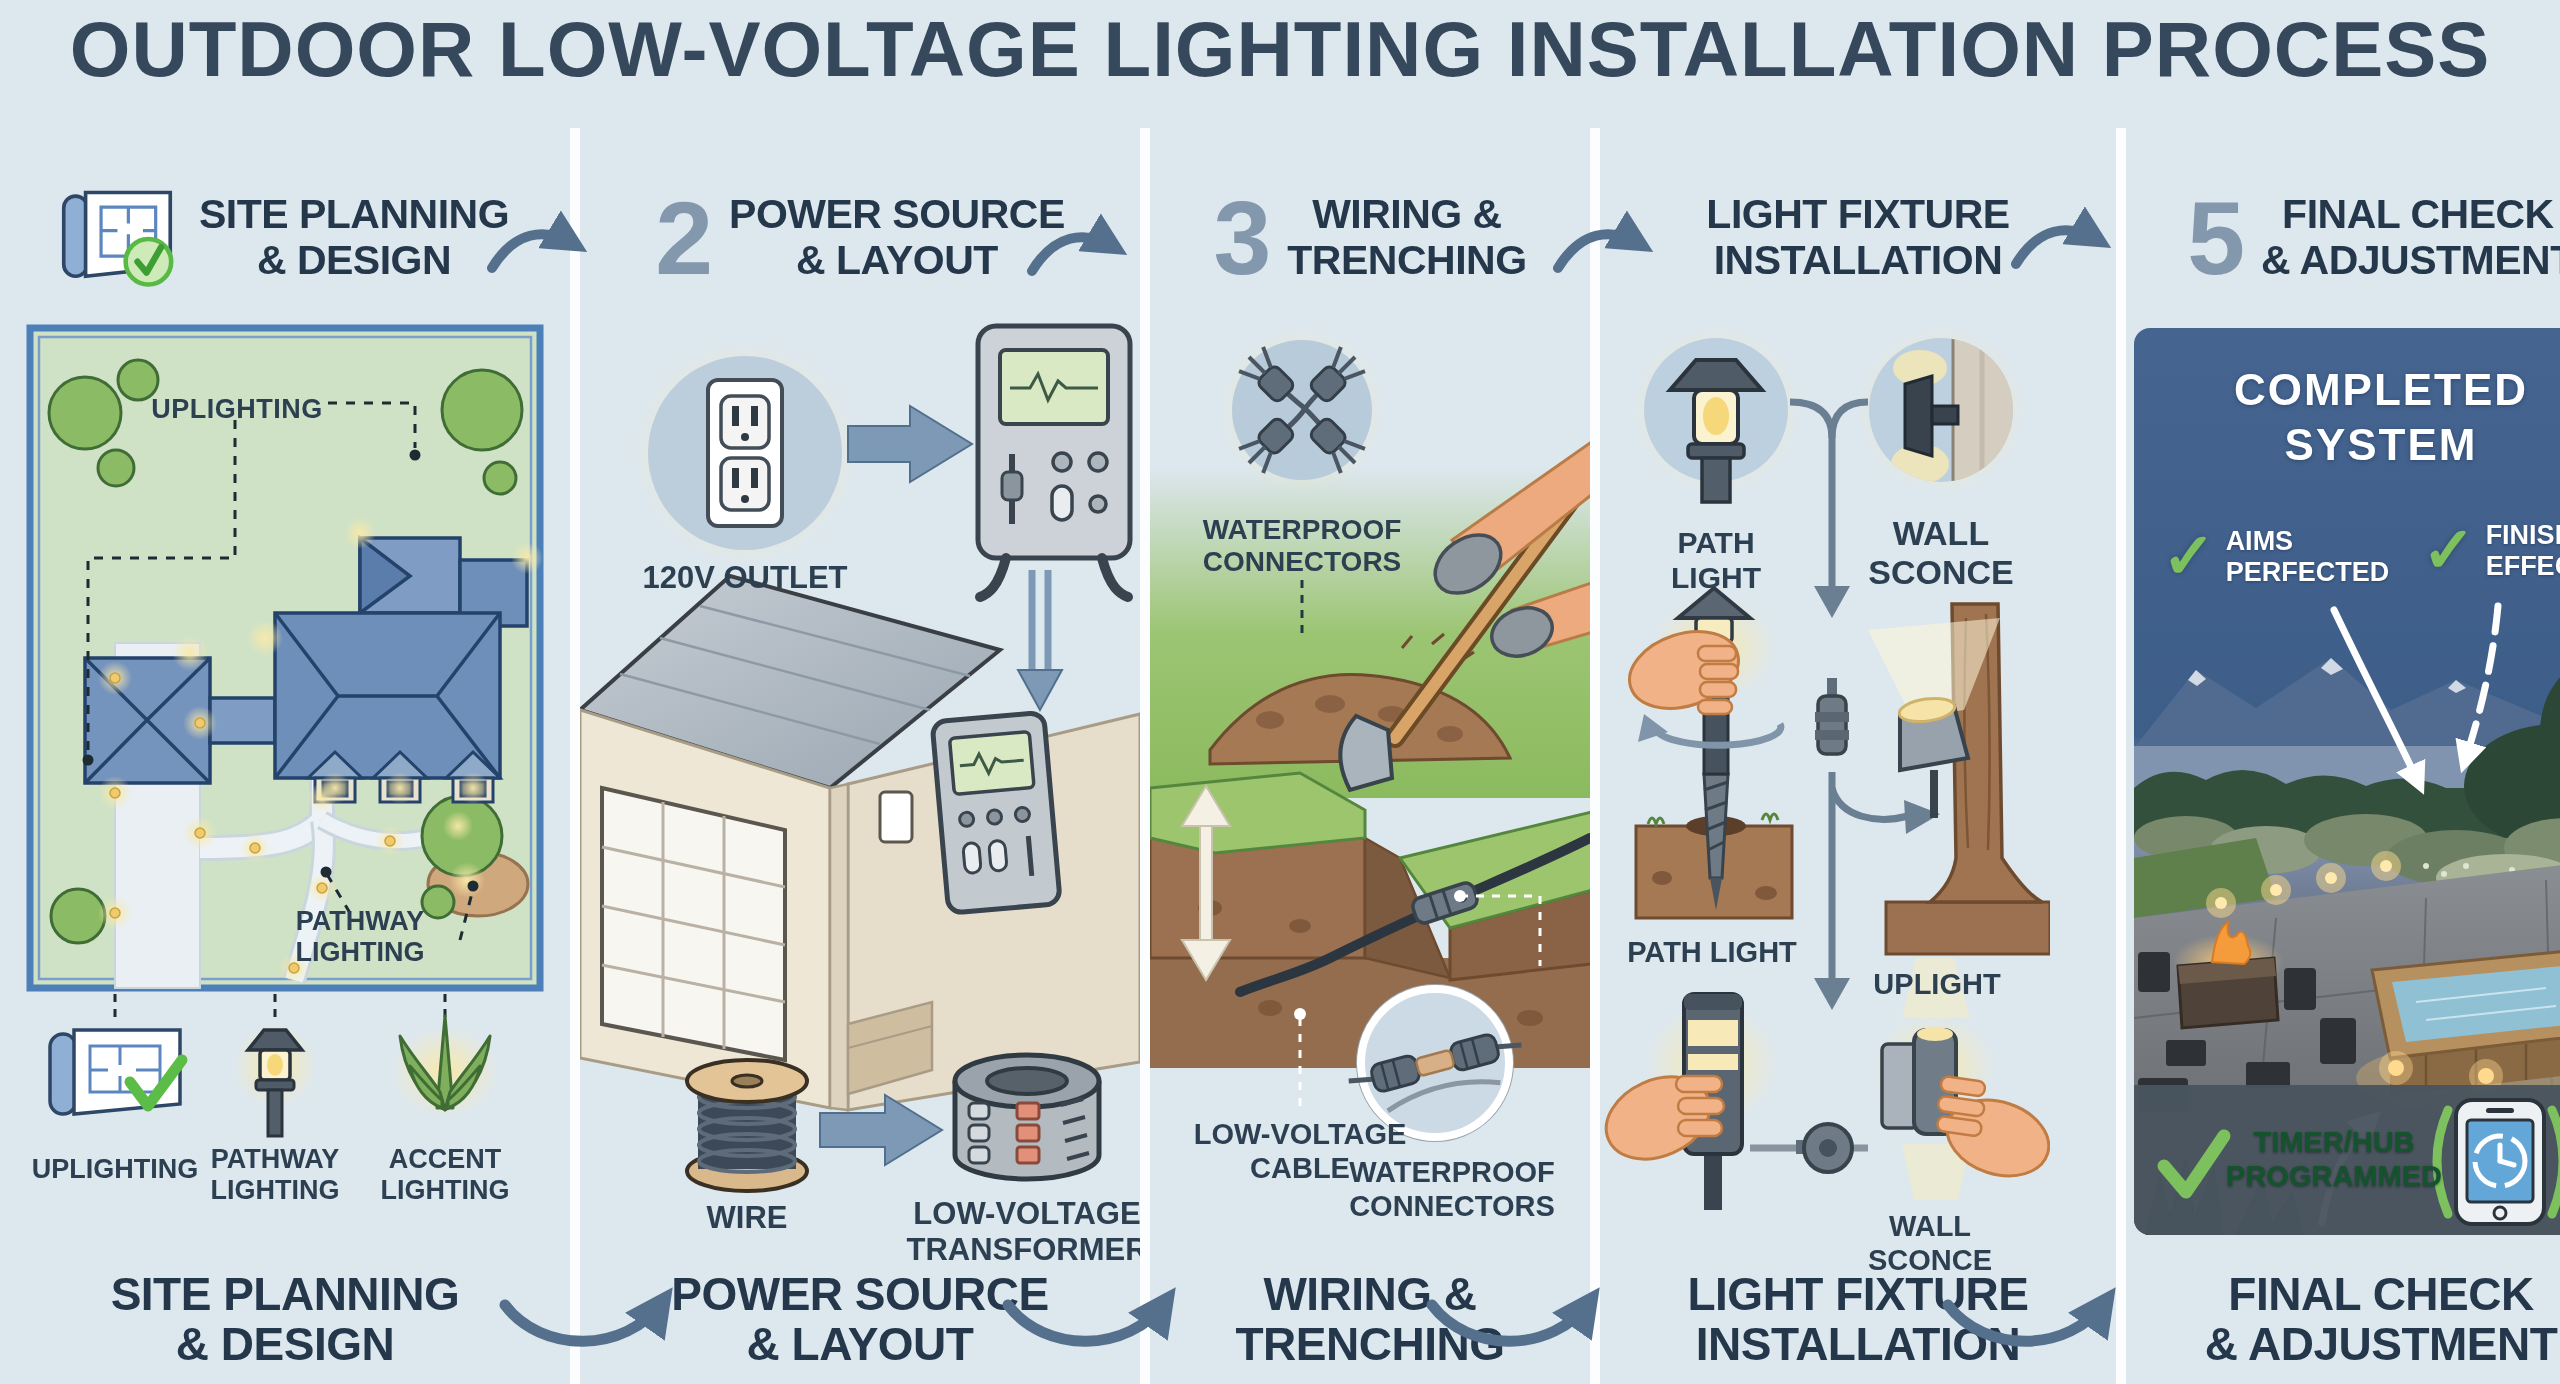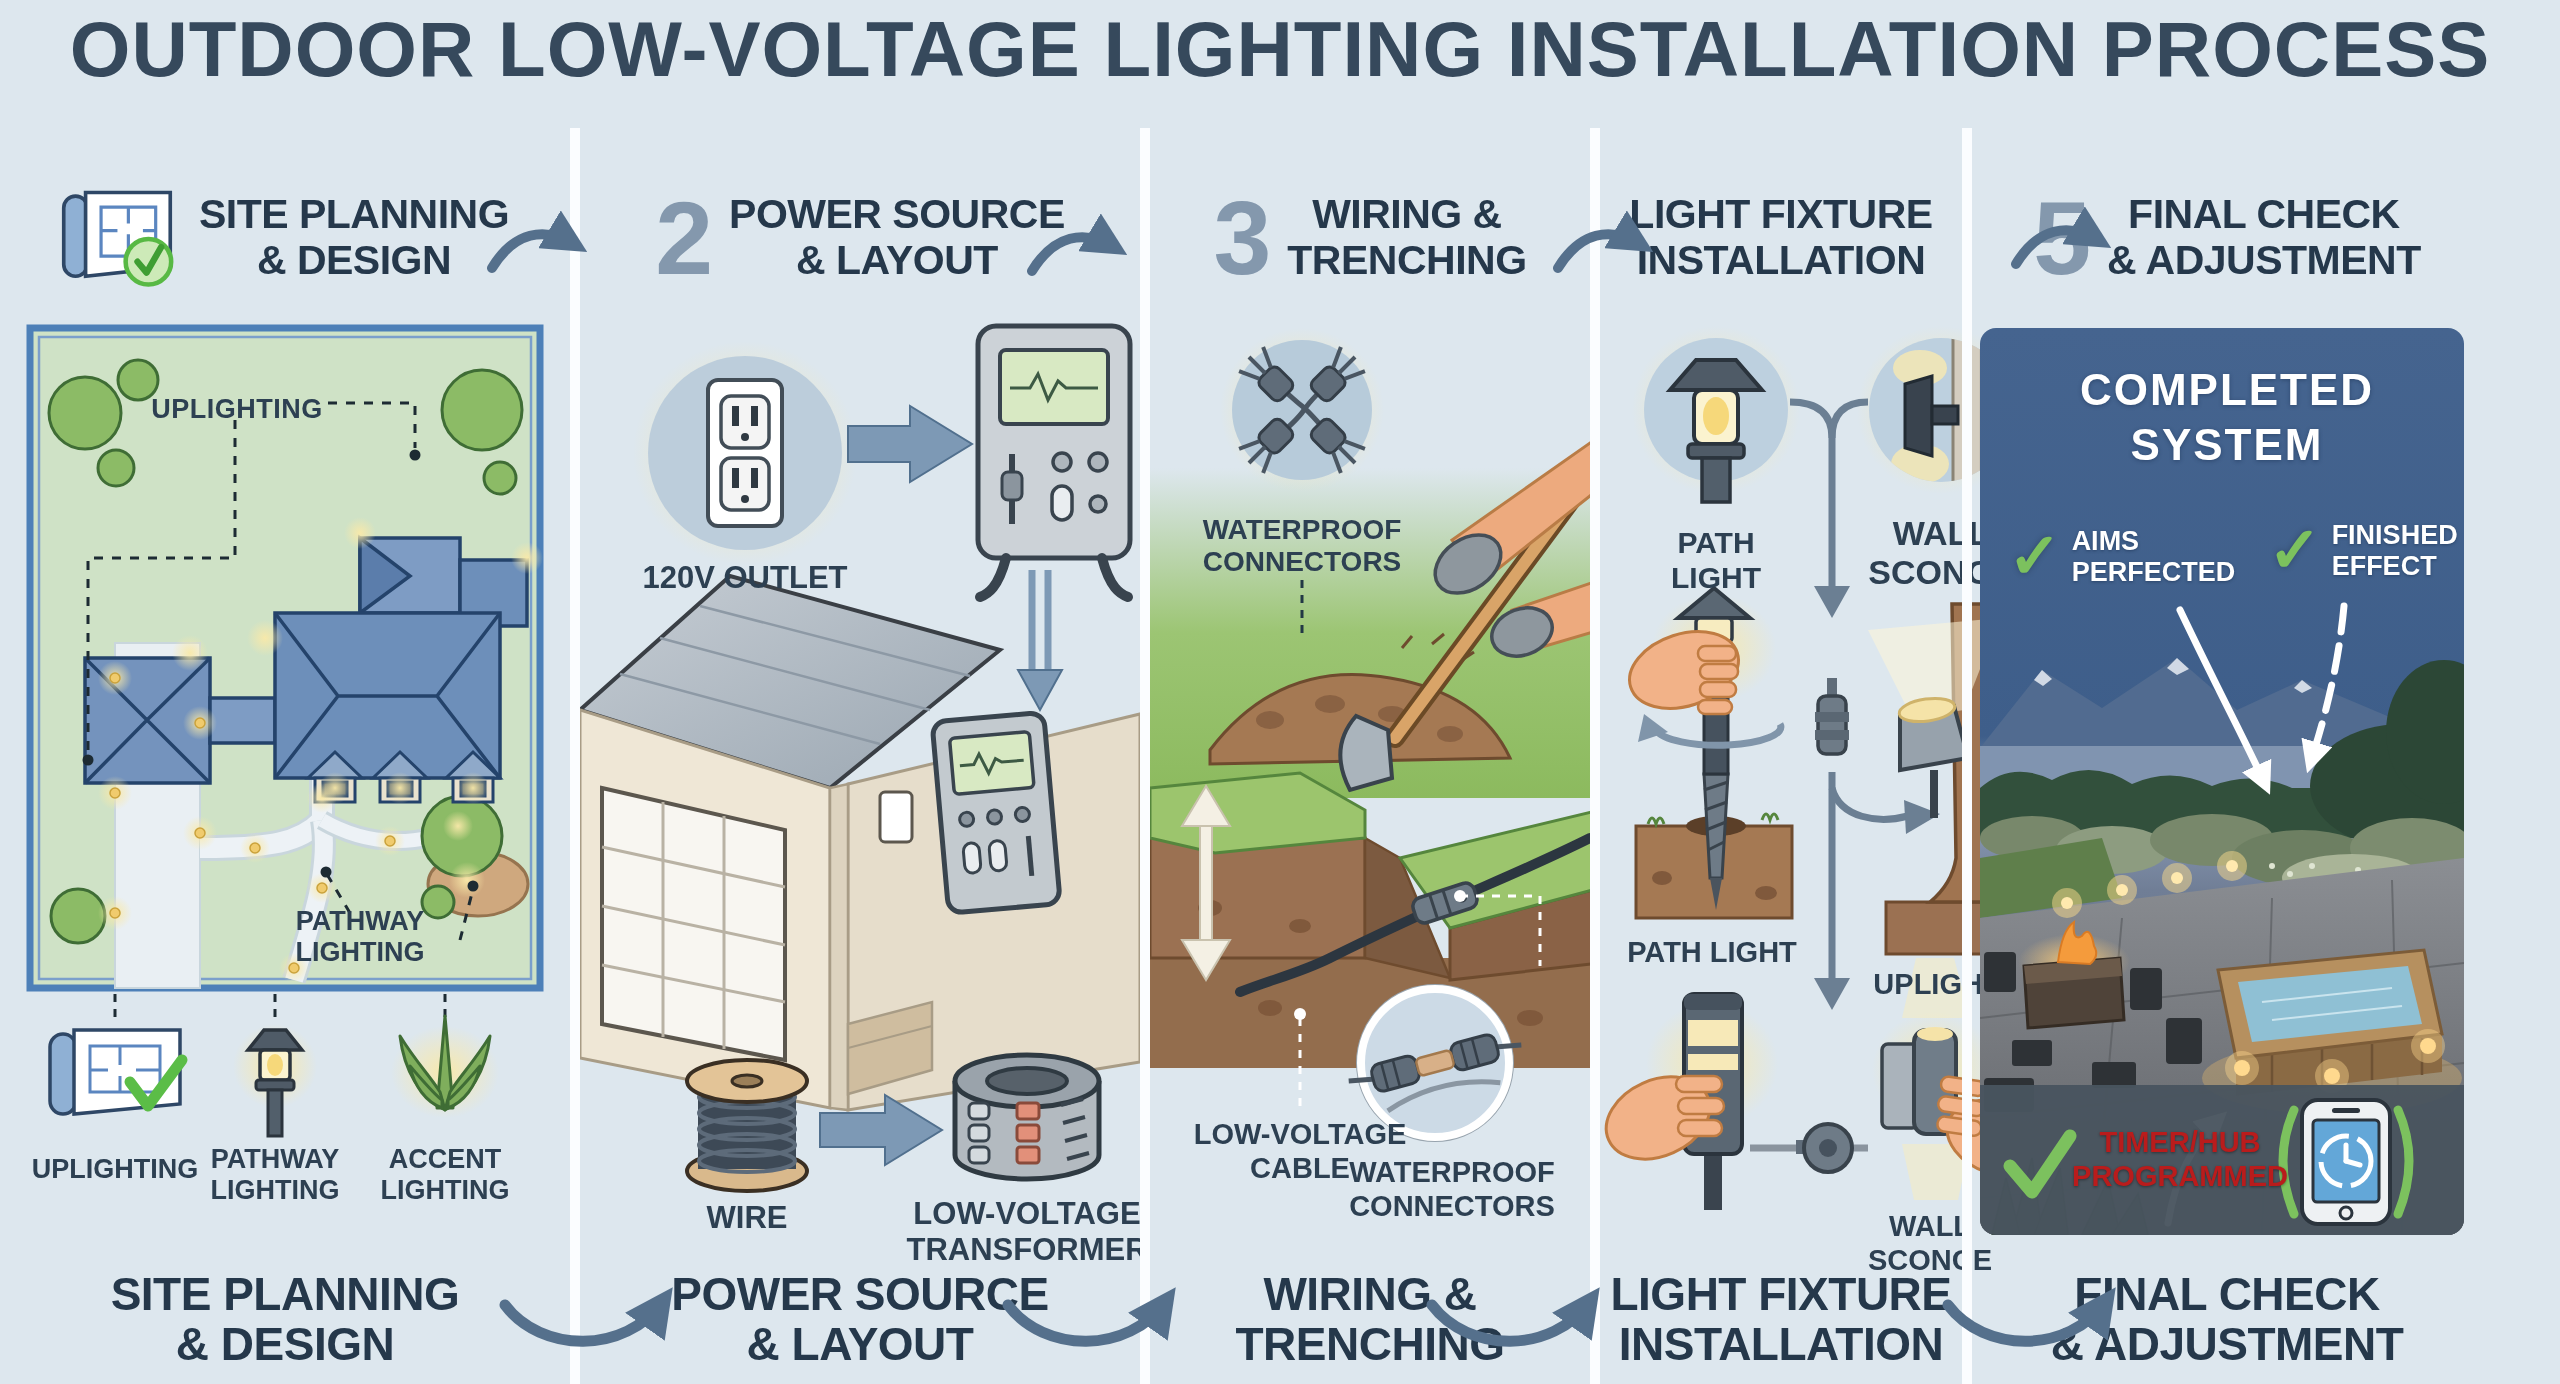--- a/index.html
+++ b/index.html
@@ -3,33 +3,33 @@
 <meta charset="utf-8">
 <style>
   html,body{margin:0;padding:0;background:#c9d4dd;}
   .canvas{position:relative;width:2560px;height:1384px;background:#dde7ee;overflow:hidden;
           font-family:Liberation Sans, sans-serif;color:#25384b;}
   .title{position:absolute;top:4px;left:0;width:100%;margin:0;text-align:center;
          font-size:78px;font-weight:800;letter-spacing:1px;color:#36495c;white-space:nowrap;}
   .cols{position:absolute;top:128px;left:0;bottom:0;display:flex;}
   .col{position:relative;flex:none;height:100%;box-sizing:border-box;padding-left:44px;}
   .col+.col{border-left:10px solid #fbfdff;}
-  .c1{width:570px}.c2{width:570px}.c3{width:450px}.c4{width:372px}.c5{width:520px}
+  .c1{width:570px}.c2{width:570px}.c3{width:450px}.c4{width:526px}.c5{width:520px}
   .hdr{position:absolute;top:30px;left:0;right:0;height:160px;display:flex;align-items:center;
        justify-content:center;gap:16px;}
   .hdr .num{font-size:104px;font-weight:800;color:#8498ad;line-height:1;}
   .hdr h2{margin:0;font-size:41px;font-weight:800;line-height:1.12;text-align:center;
           white-space:pre-line;letter-spacing:-.5px;color:#25384b;}
   .art{position:absolute;top:190px;left:0;right:0;height:960px;}
   .art svg.scene{position:absolute;left:0;top:0;}
   .lbl{position:absolute;transform:translateX(-50%);text-align:center;font-weight:700;
        color:#2d4052;white-space:pre-line;line-height:1.16;}
   .footer{position:absolute;bottom:14px;left:0;right:0;text-align:center;font-size:46px;
           font-weight:800;line-height:1.1;white-space:pre-line;letter-spacing:-.5px;color:#25384b;}
-  .white{color:#b91c1c;}
+  .white{color:#14532d;}
   .overlay{position:absolute;inset:0;pointer-events:none;}
   .check-item{position:absolute;display:flex;align-items:center;gap:10px;}
   .check-item .tick{font-size:64px;font-weight:800;color:#7cc15e;line-height:.9;
                     text-shadow:0 0 6px rgba(0,0,0,.25);}
   .check-item .txt{font-size:27px;font-weight:700;color:#fff;white-space:pre-line;line-height:1.15;
                    text-shadow:0 1px 3px rgba(20,40,70,.5);}
   .p5-title{position:absolute;left:0;width:100%;text-align:center;font-size:44px;font-weight:800;
             letter-spacing:2px;color:#fff;white-space:pre-line;line-height:1.25;
             text-shadow:0 1px 4px rgba(20,40,70,.45);}
 </style>

